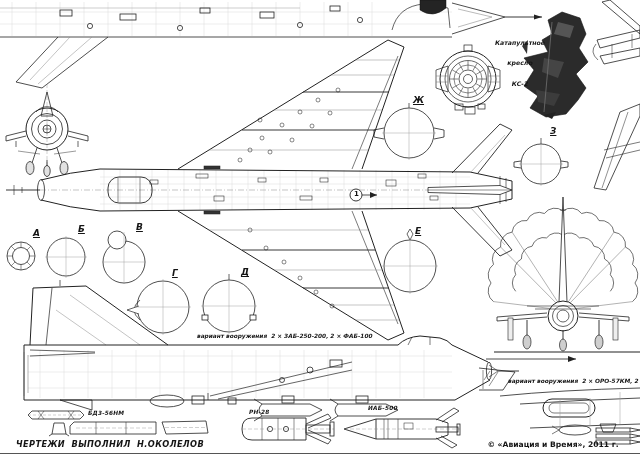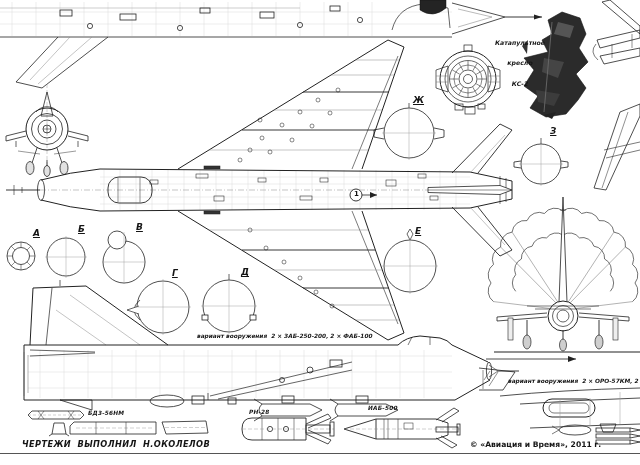--- a/index.html
+++ b/index.html
@@ -6,21 +6,21 @@
   html,body{background:#9a9a9a;font-family:"DejaVu Sans",sans-serif}
   #canvas{position:relative;width:640px;height:465px;background:#ffffff;overflow:hidden;color:#111}
   #canvas svg{position:absolute;left:0;top:0;display:block}
   .lbl{position:absolute;font-weight:bold;font-style:italic;white-space:pre;color:#151515;line-height:1.08}
   .sec{font-size:9px;text-decoration:underline}
   .small{font-size:5.8px}
   .wpn{font-size:5.8px;letter-spacing:.2px}
   .seatlbl{font-size:6.2px;text-align:center}
   .callout{font-size:7px;font-style:normal}
   .credit{font-size:8.2px;letter-spacing:.4px}
-  .copyright{font-size:7.6px;font-style:normal;text-align:left}
+  .copyright{font-size:7.6px;font-style:normal;text-align:center}
   .rule{position:absolute;left:0;top:453px;width:640px;height:0;border-top:1.6px solid #555}
 </style>
 </head>
 <body>
 
 <div id="canvas">
 
 <svg width="640" height="465" viewBox="0 0 640 465">
 
   <g stroke="#222" fill="none" stroke-width="0.8">
@@ -359,16 +359,16 @@
 
   <div class="lbl callout" style="left:353px;top:191px;width:7px;text-align:center">1</div>
 
   <div class="lbl small" style="left:197px;top:333px">вариант вооружения  2 × ЗАБ-250-200, 2 × ФАБ-100</div>
   <div class="lbl small" style="left:508px;top:378px">вариант вооружения  2 × ОРО-57КМ, 2 × АП</div>
 
   <div class="lbl wpn" style="left:88px;top:410px">БД3-56НМ</div>
   <div class="lbl wpn" style="left:249px;top:409px">РН-28</div>
   <div class="lbl wpn" style="left:368px;top:405px">ИАБ-500</div>
 
-  <div class="lbl credit" style="left:22px;top:440px">ЧЕРТЕЖИ  ВЫПОЛНИЛ  Н.ОКОЛЕЛОВ</div>
+  <div class="lbl credit" style="left:16px;top:440px">ЧЕРТЕЖИ  ВЫПОЛНИЛ  Н.ОКОЛЕЛОВ</div>
   <div class="lbl copyright" style="left:470px;top:441px;width:166px">© «Авиация и Время», 2011 г.</div>
   <div class="rule"></div>
 </div>
 
 </body></html>

